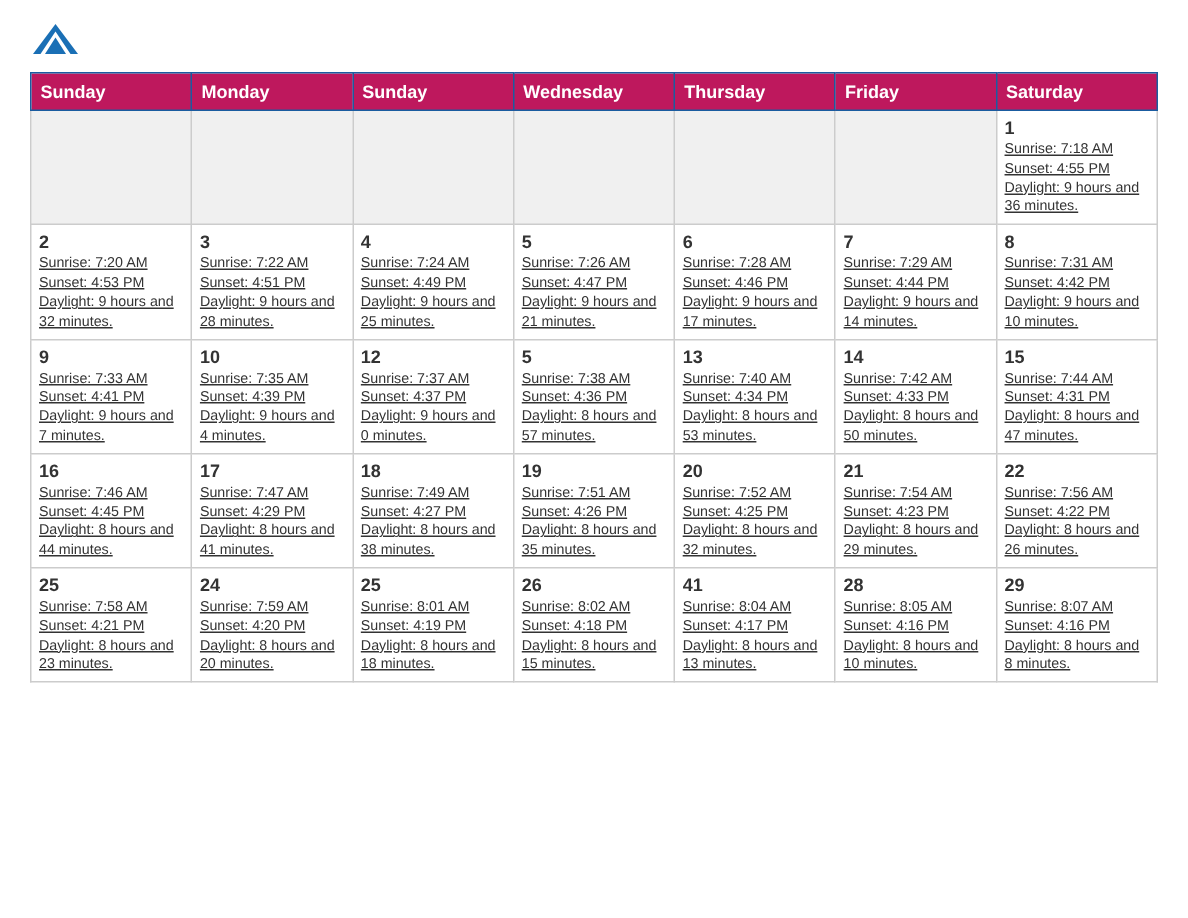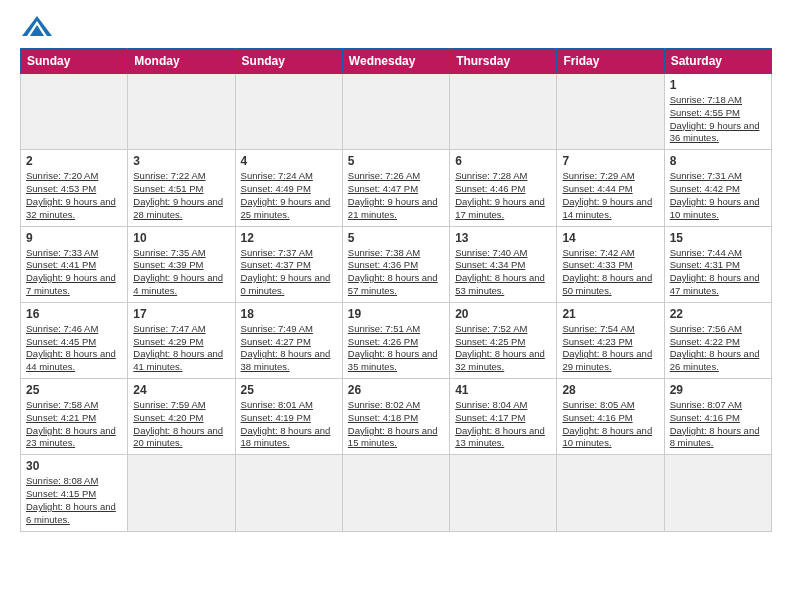--- a/index.html
+++ b/index.html
@@ -340,30 +340,15 @@
 and 10 minutes.</div>
           </td>
           <td>
             <span class="day-number">29</span>
             <div class="day-info">Sunrise: 8:07 AM
 Sunset: 4:16 PM
 Daylight: 8 hours
 and 8 minutes.</div>
           </td>
         </tr>
-        <tr class="last-row">
-          <td>
-            <span class="day-number">30</span>
-            <div class="day-info">Sunrise: 8:08 AM
-Sunset: 4:15 PM
-Daylight: 8 hours
-and 6 minutes.</div>
-          </td>
-          <td class="empty"></td>
-          <td class="empty"></td>
-          <td class="empty"></td>
-          <td class="empty"></td>
-          <td class="empty"></td>
-          <td class="empty"></td>
-        </tr>
       </tbody>
   </table>
 </div>
 
 </body></html>

